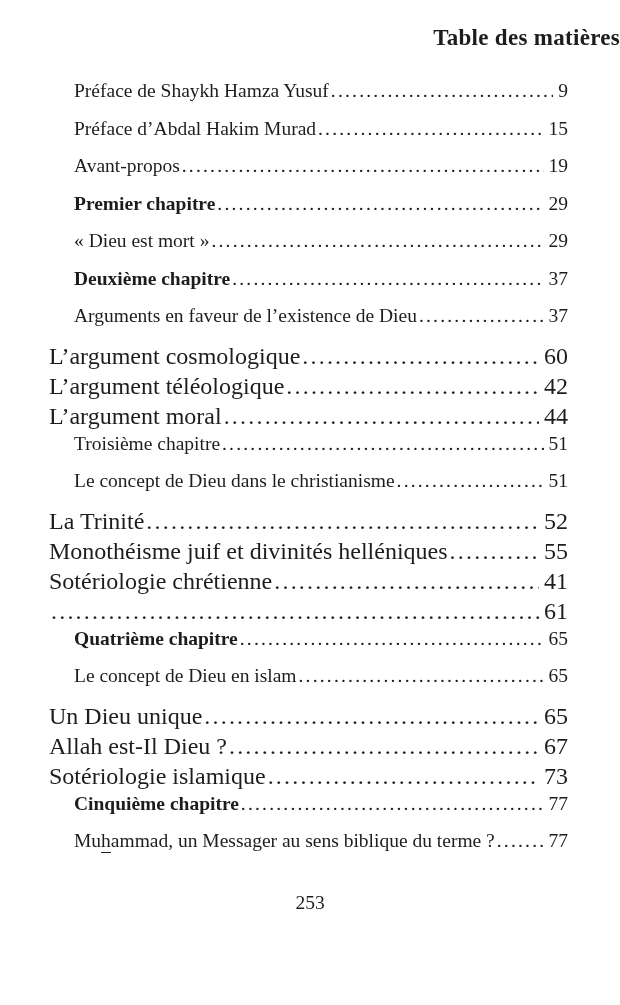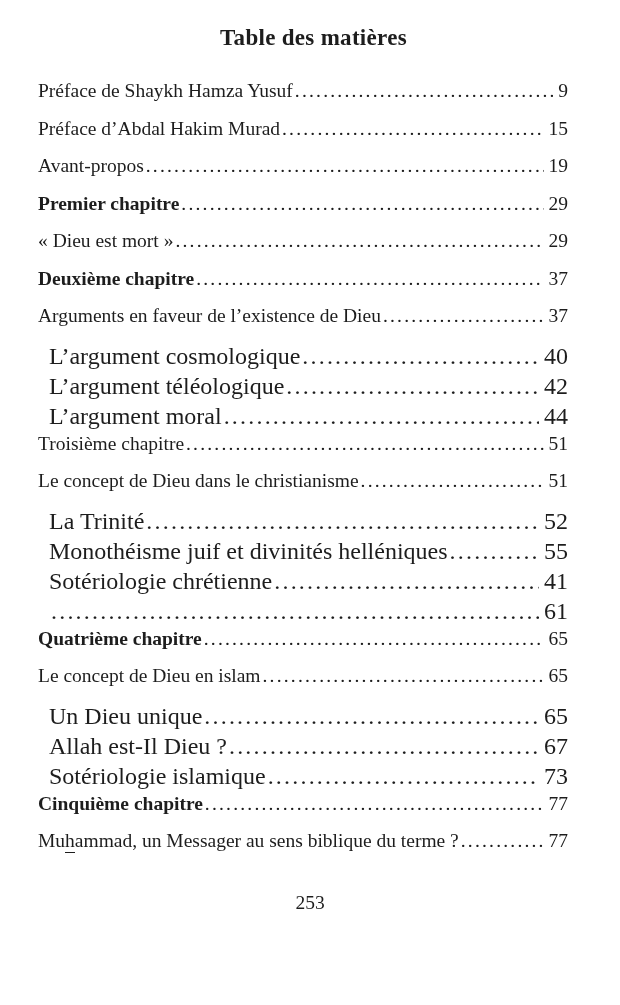--- a/index.html
+++ b/index.html
@@ -10,39 +10,40 @@
   }
   .sheet {
     position: relative;
     width: 620px;
     height: 1005px;
     background: #ffffff;
     overflow: hidden;
   }
   .title {
     padding-top: 25px;
-    text-align: center;
+    text-align: right;
     font-weight: bold;
     font-size: 23px;
     letter-spacing: 0.3px;
     padding-left: 7px;
   }
   .toc {
     margin-top: 29px;
     padding-left: 38px;
     padding-right: 52px;
   }
   .row {
     display: flex;
     align-items: baseline;
     white-space: nowrap;
   }
   .row.main {
     height: 37.5px;
     font-size: 19.5px;
+    margin-left: 36px;
   }
   .row.sub {
     height: 30px;
     font-size: 24px;
     padding-left: 11px;
   }
   .row.bold .label { font-weight: bold; font-family: Liberation Serif, serif; }
   .label { flex: 0 0 auto; }
   .label .u {
     border-bottom: 1.5px solid #1d1d1d;
@@ -108,21 +109,21 @@
         <span class="pagenum">37</span>
       </div>
       <div class="row main">
         <span class="label">Arguments en faveur de l’existence de Dieu</span>
         <span class="dots"></span>
         <span class="pagenum">37</span>
       </div>
       <div class="row sub">
         <span class="label">L’argument cosmologique</span>
         <span class="dots"></span>
-        <span class="pagenum">40</span>
+        <span class="pagenum">60</span>
       </div>
       <div class="row sub">
         <span class="label">L’argument téléologique</span>
         <span class="dots"></span>
         <span class="pagenum">42</span>
       </div>
       <div class="row sub">
         <span class="label">L’argument moral</span>
         <span class="dots"></span>
         <span class="pagenum">44</span>

